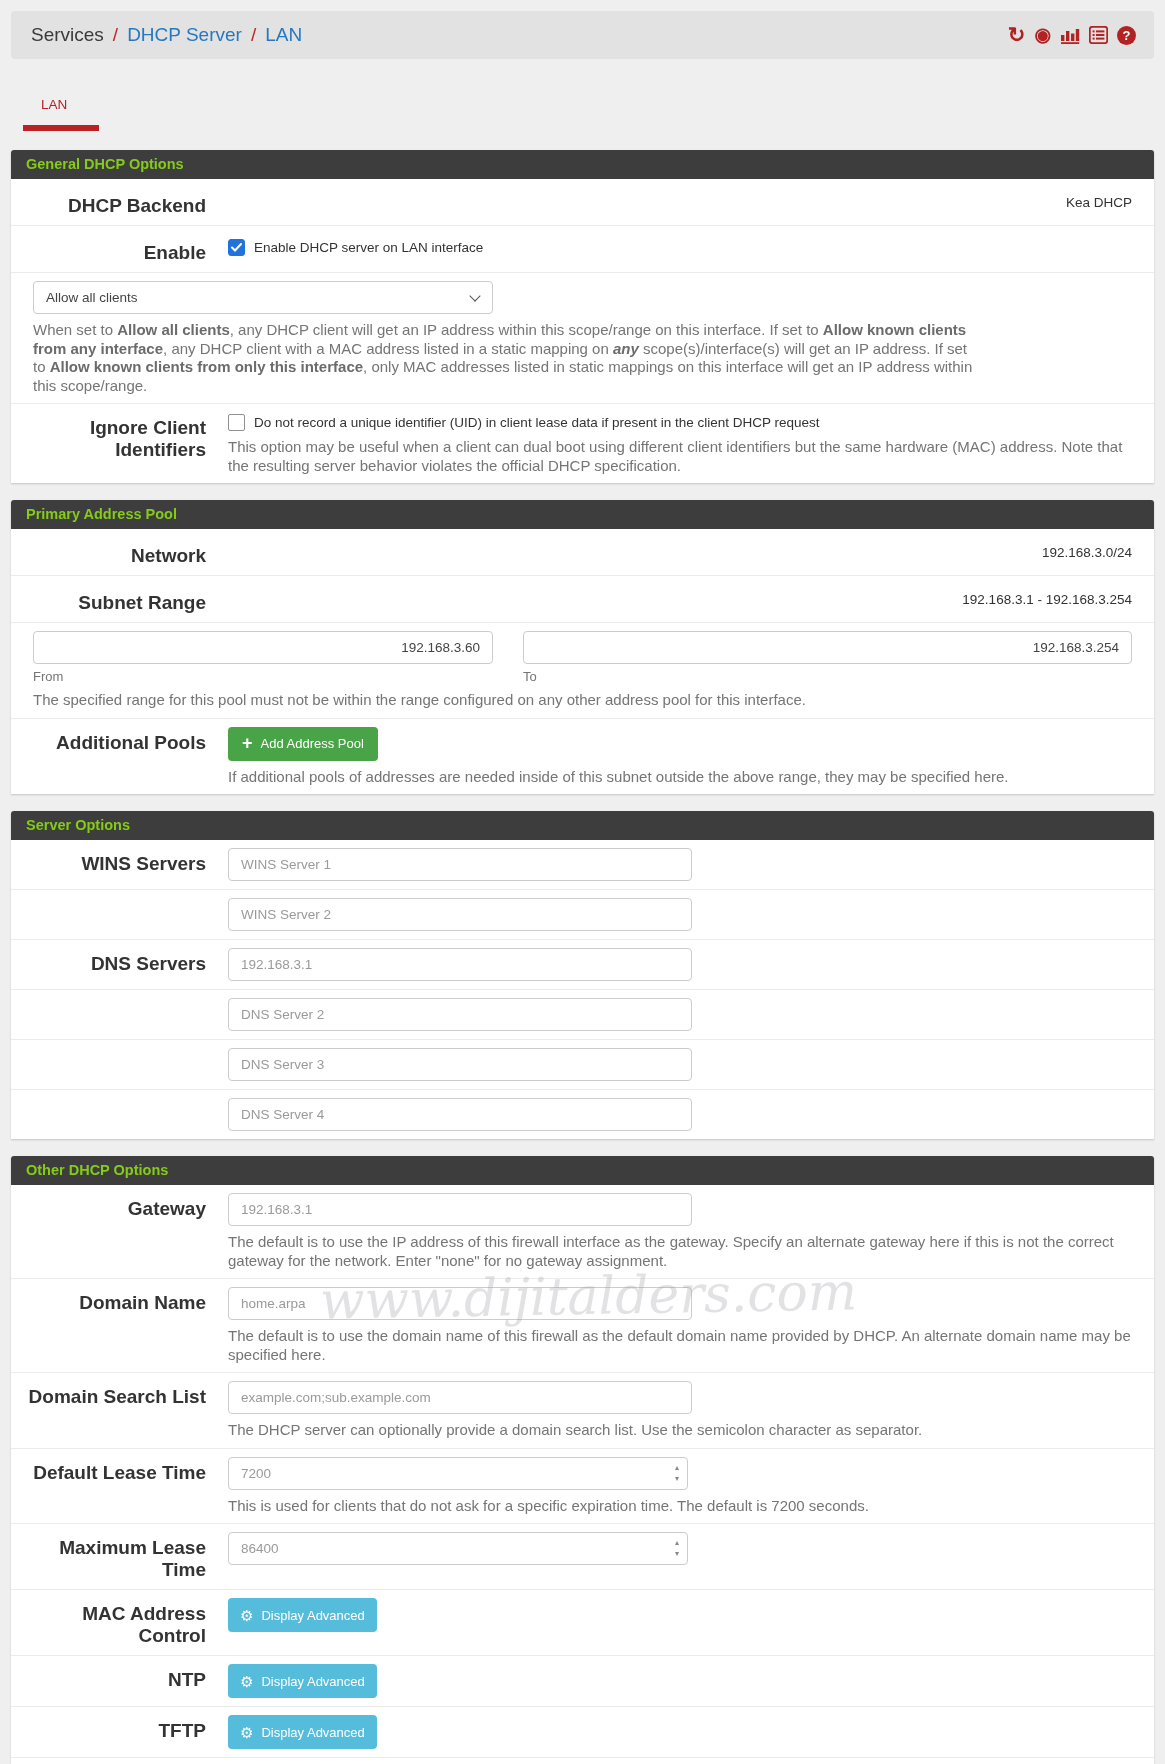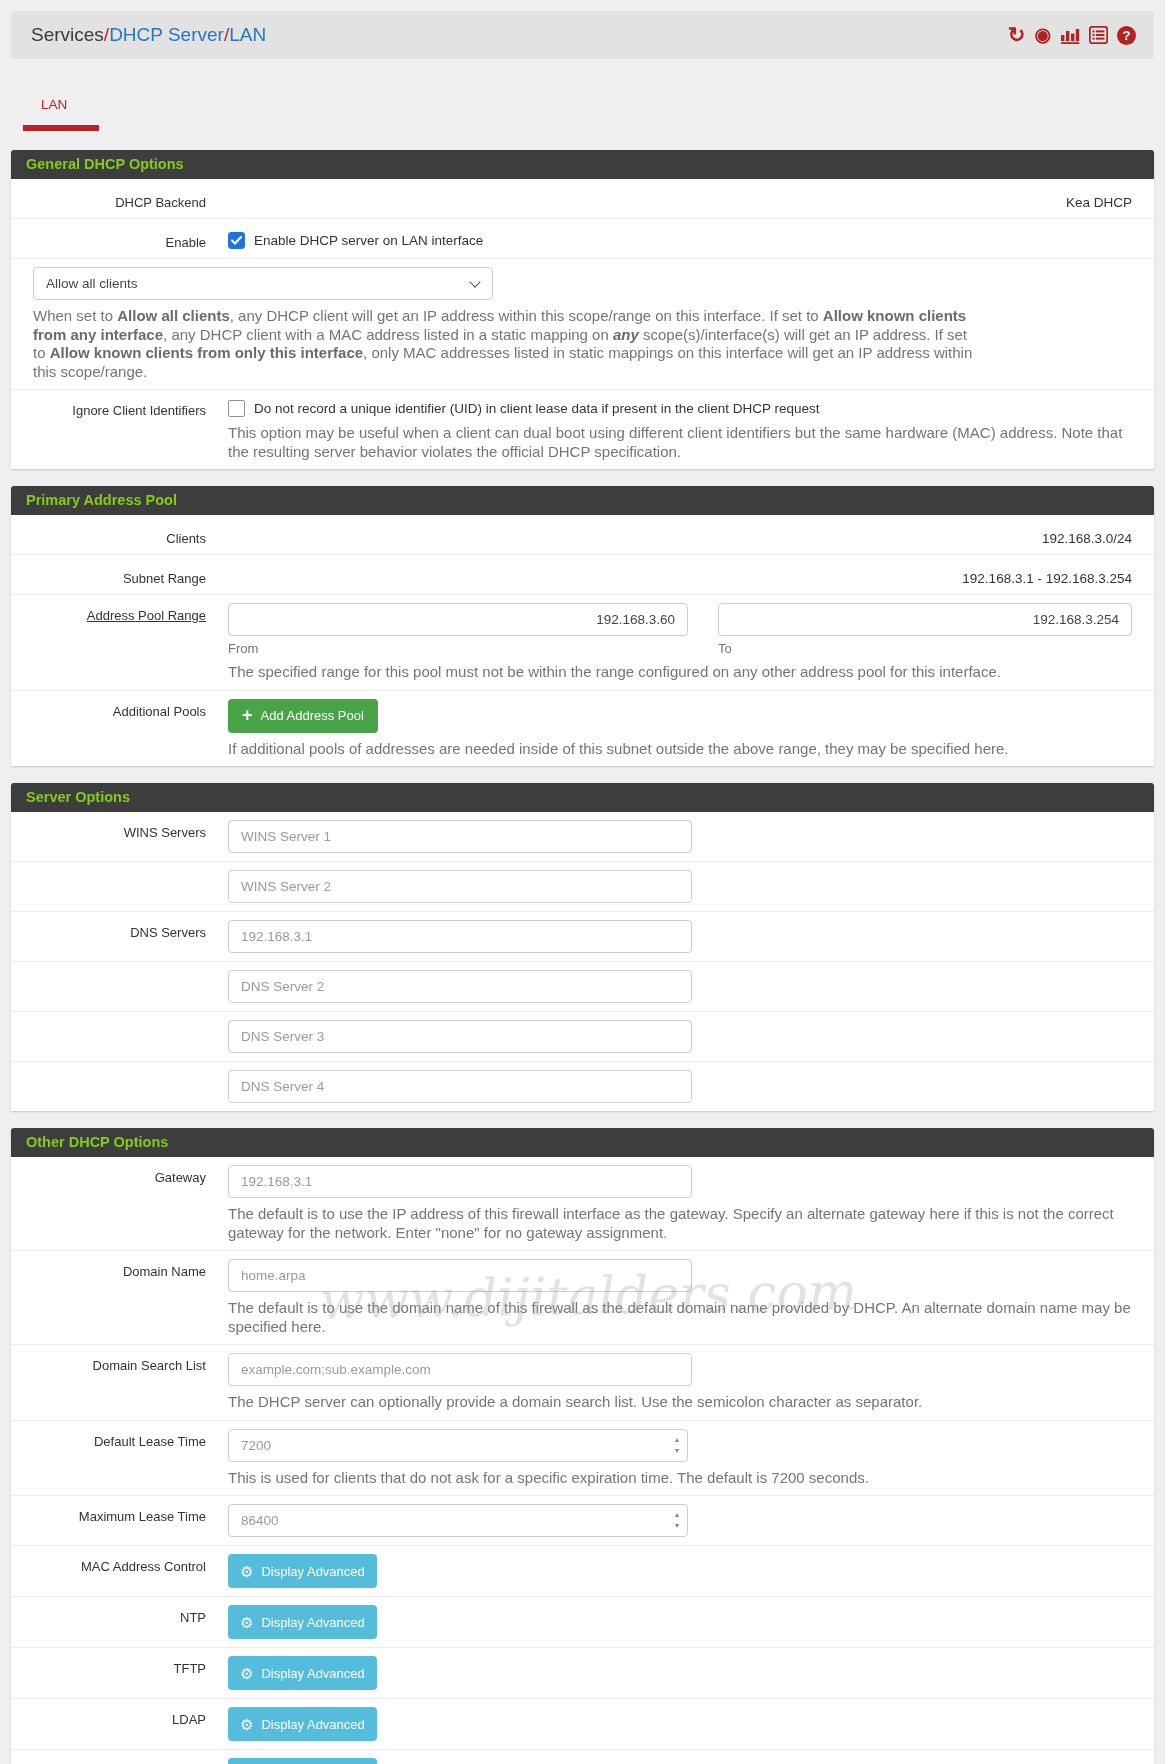--- a/index.html
+++ b/index.html
@@ -15,21 +15,21 @@
   
   .crumbbar {
     background:#e2e2e2;
     border-radius:4px;
     height:48px;
     display:flex;
     align-items:center;
     justify-content:space-between;
     padding:0 18px 0 20px;
   }
-  .crumbs { font-size:19px; color:#3a3a3a; display:flex; align-items:center; }
+  .crumbs { font-size:19px; color:#3a3a3a; display:flex; align-items:center; gap:9px; }
   .crumb-sep { color:#c12525; }
   .crumb-link { color:#2678c0; cursor:pointer; text-decoration:none; }
   .hdr-icons { display:flex; align-items:center; gap:9px; }
   .hicon { color:#b32222; cursor:pointer; display:flex; align-items:center; justify-content:center; height:20px; }
   .hicon.glyph { font-size:21px; font-weight:bold; line-height:20px; }
   .help-circle {
     width:19px; height:19px; border-radius:50%;
     background:#b32222; color:#fff; font-weight:bold; font-size:13px;
     display:flex; align-items:center; justify-content:center;
   }
@@ -62,22 +62,22 @@
   }
   .row {
     display:flex;
     border-bottom:1px solid #ececec;
     padding:8px 18px 8px 0;
   }
   .row:last-child { border-bottom:none; }
   .lbl {
     width:195px; min-width:195px;
     text-align:right;
-    font-weight:normal;
-    font-size:13px;
+    font-weight:bold;
+    font-size:19px;
     padding-top:8px;
     color:#333;
   }
   .lbl.plain-top { padding-top:5px; }
   .fld { flex:1; padding-left:22px; padding-right:4px; }
   .static-val { font-size:13.5px; padding-top:8px; color:#333;text-align:right; }
   .help {
     color:#757575; font-size:15px; line-height:18.5px; margin-top:7px;
     max-width:940px;
   }
@@ -253,35 +253,34 @@
         </div>
         <p class="help">This option may be useful when a client can dual boot using different client identifiers but the same hardware (MAC) address. Note that the resulting server behavior violates the official DHCP specification.</p>
       </div>
     </div>
   </div>
 
   <div class="panel">
     <div class="panel-head">Primary Address Pool</div>
 
     <div class="row">
-      <div class="lbl">Clients</div>
+      <div class="lbl">Network</div>
       <div class="fld">
           <div class="static-val">192.168.3.0/24</div>
         </div>
     </div>
 
     <div class="row">
       <div class="lbl">Subnet Range</div>
       <div class="fld">
           <div class="static-val">192.168.3.1 - 192.168.3.254</div>
         </div>
     </div>
 
     <div class="row">
-      <div class="lbl plain-top underlined">Address Pool Range</div>
       <div class="fld">
         <div class="pair">
           <div class="col1">
             <input class="tinput grow" value="192.168.3.60" style="">
             <div class="subl">From</div>
           </div>
           <div class="col2">
             <input class="tinput grow" value="192.168.3.254" style="">
             <div class="subl">To</div>
           </div>

